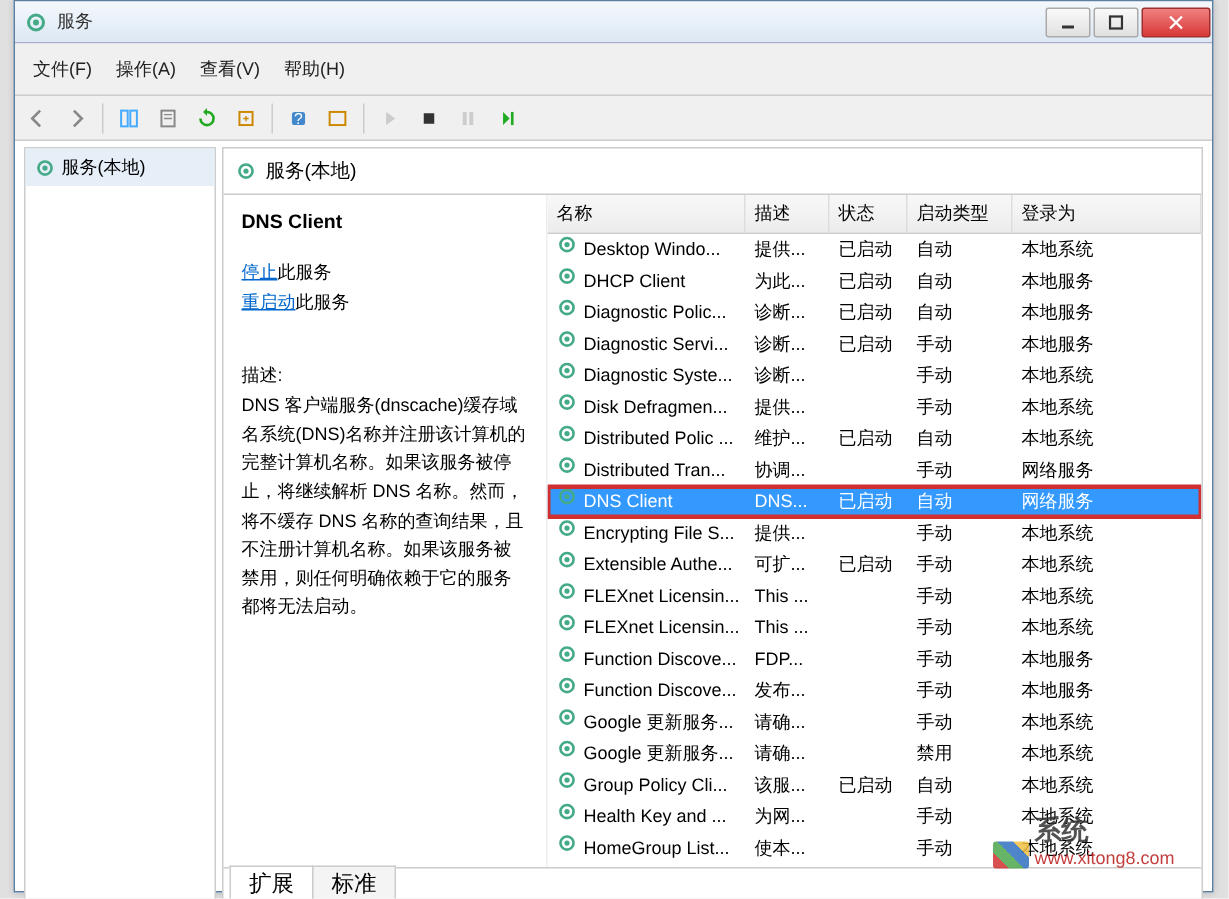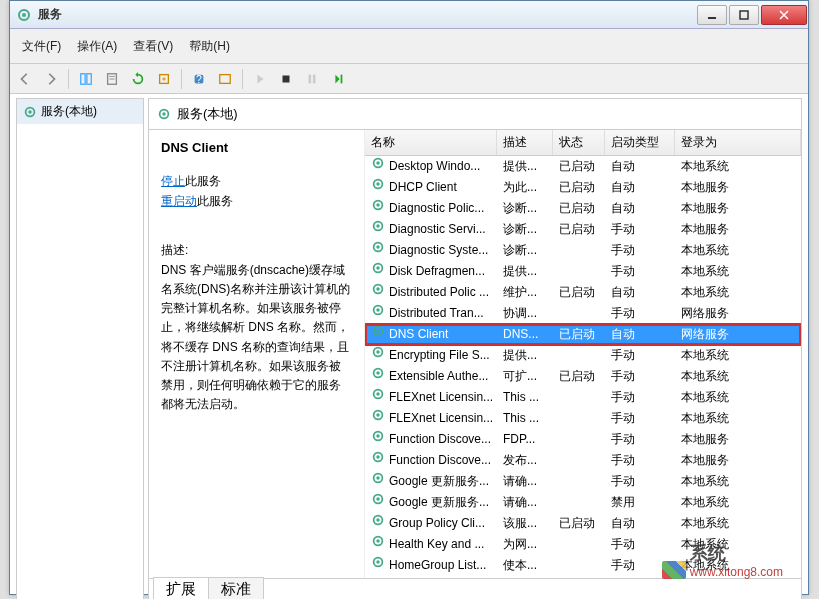--- a/index.html
+++ b/index.html
@@ -1,18 +1,18 @@
 <!DOCTYPE html>
 <html><head>
 <meta charset="utf-8">
 <style>
 * { box-sizing: border-box; margin: 0; padding: 0; font-family: "Microsoft YaHei", "SimSun", Tahoma, sans-serif; font-size: 12px; }
 body { background: #e0e0e0; width: 819px; height: 599px; position: relative; overflow: hidden; }
 .window { position: absolute; left: 9px; top: 0; width: 800px; height: 595px; background: #fff; border: 1px solid #5a7fa0; box-shadow: 0 0 5px rgba(0,0,0,0.2); }
-.titlebar { height: 28px; background: linear-gradient(#f4f8fc, #dce8f4); display: flex; align-items: center; border-bottom: 1px solid #aac; font-weight: bold; }
+.titlebar { height: 28px; background: linear-gradient(#f4f8fc, #dce8f4); display: flex; align-items: center; border-bottom: 1px solid #aac; }
 .titlebar-icon { width: 16px; height: 16px; margin: 0 6px; }
 .titlebar-text { flex: 1; color: #333; }
 .title-btns { display: flex; }
 .title-btn { width: 30px; height: 20px; margin: 0 1px; border: 1px solid #aaa; border-radius: 2px; background: linear-gradient(#fafafa,#e0e0e0); display: flex; align-items: center; justify-content: center; }
 .title-btn.close { width: 46px; background: linear-gradient(#f08080,#d83838); color: #fff; border-color: #a03030; }
 .menubar { height: 23px; background: #f0f0f0; display: flex; align-items: center; padding: 17px 4px; border-bottom: 1px solid #ccc; }
 .menu-item { padding: 2px 8px; color: #222; }
 .toolbar { height: 30px; background: #f0f0f0; display: flex; align-items: center; padding: 0 4px; gap: 4px; border-bottom: 1px solid #ccc; }
 .toolbar .btn { width: 22px; height: 22px; border: 1px solid transparent; display: flex; align-items: center; justify-content: center; color: #555; }
 .toolbar .sep { width: 1px; height: 20px; background: #ccc; margin: 0 2px; }

